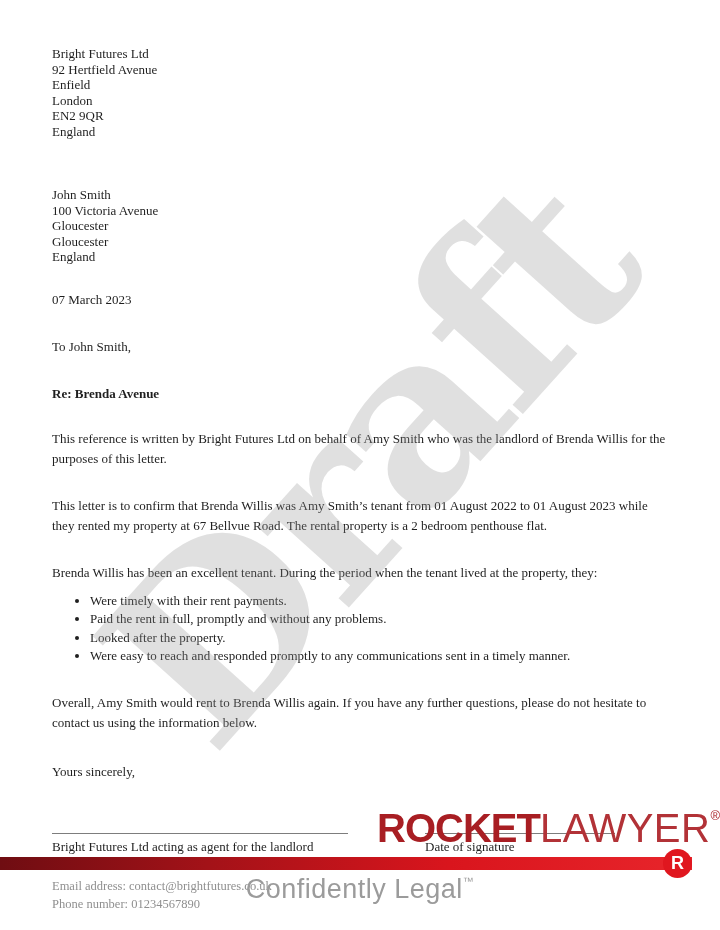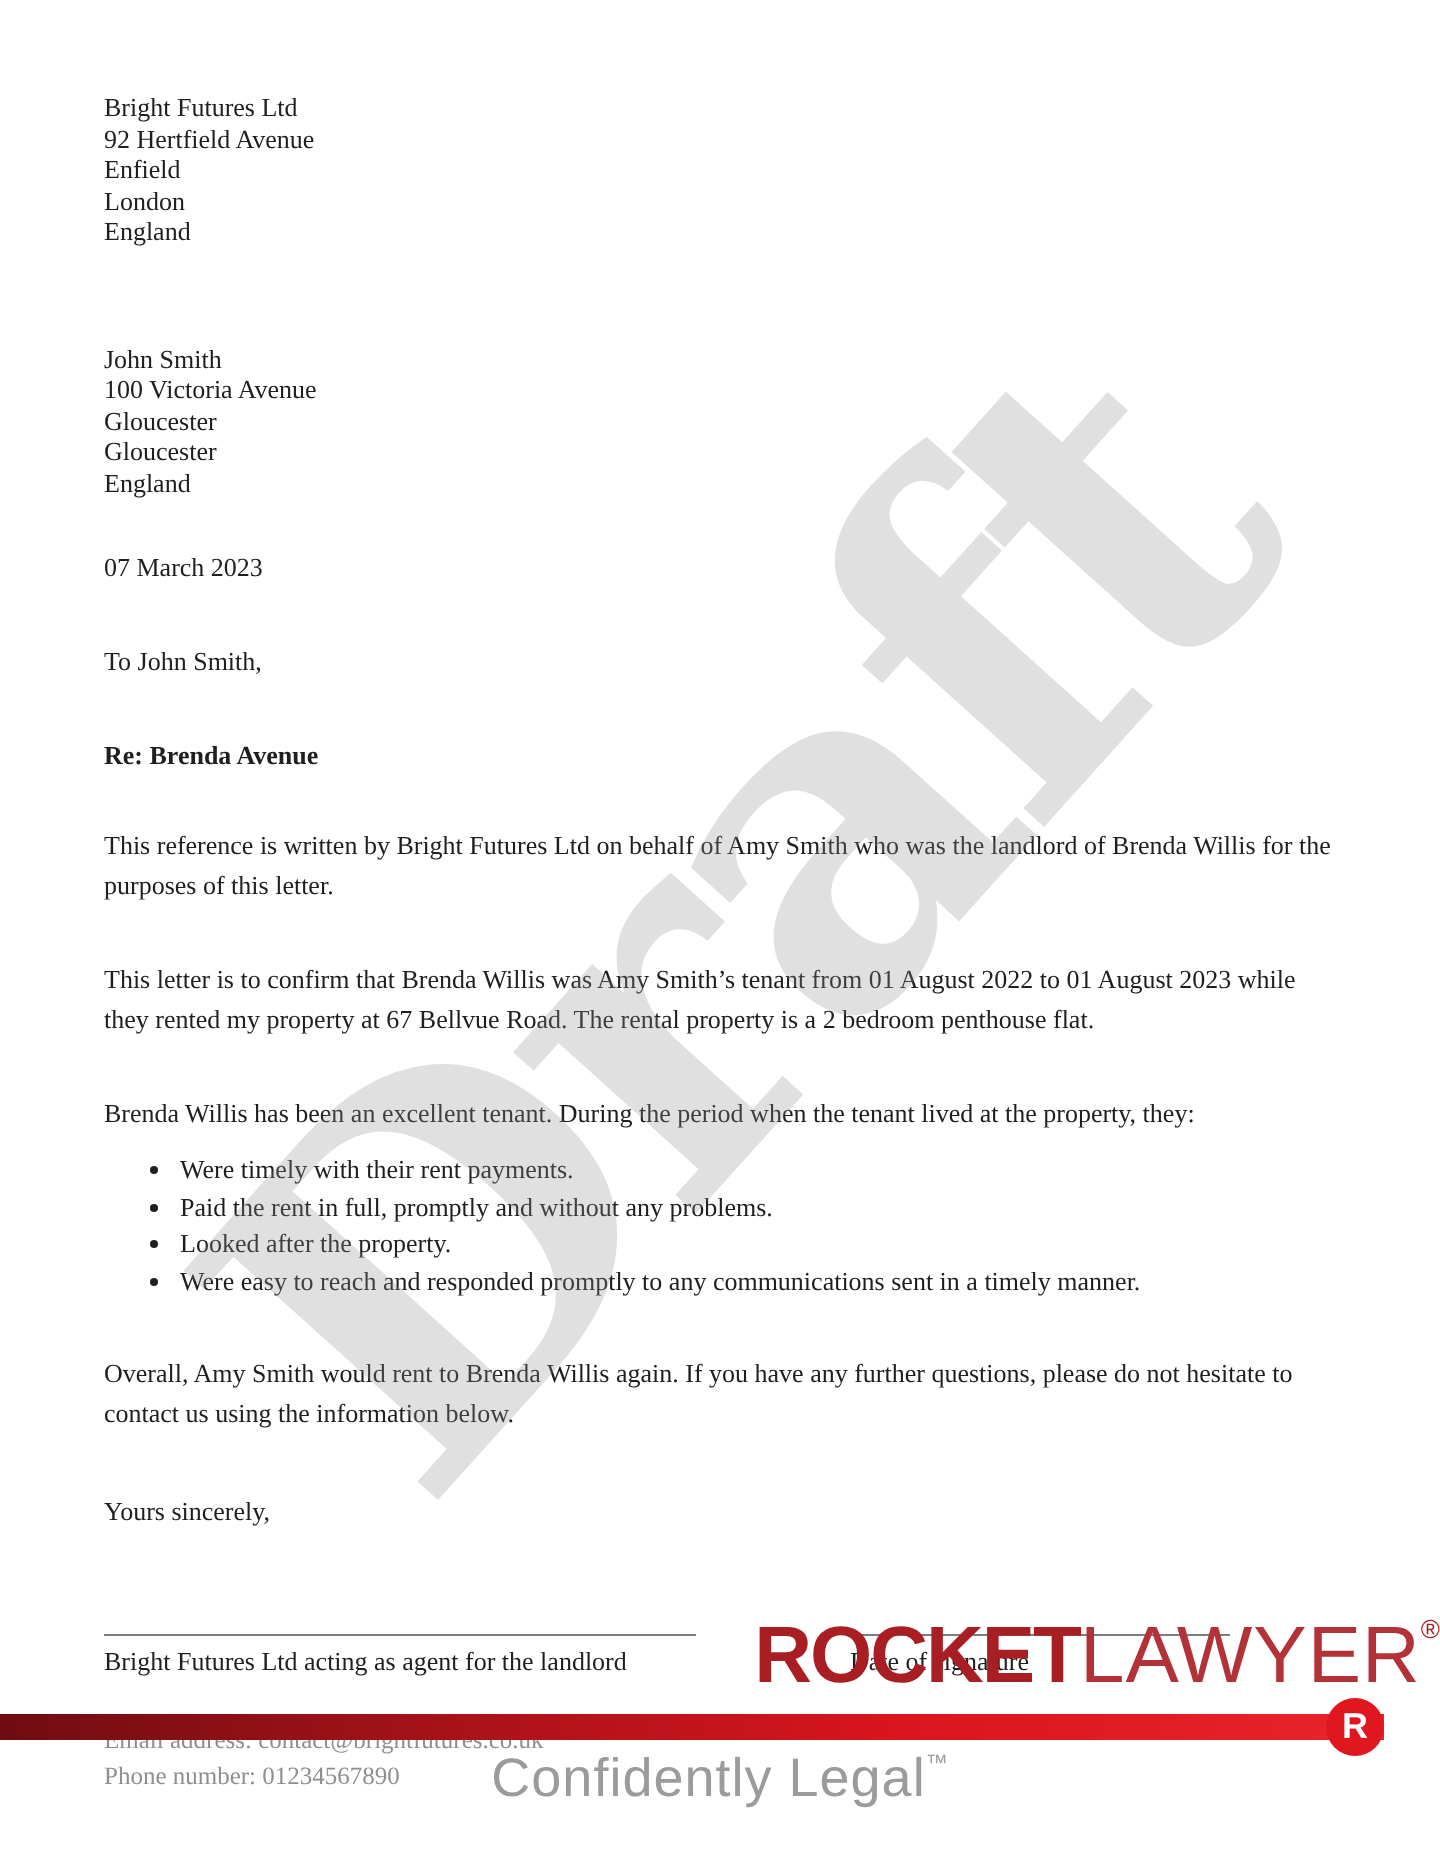--- a/index.html
+++ b/index.html
@@ -114,20 +114,21 @@
 
   <div class="watermark">Draft</div>
 
   <div class="content">
 
     <div class="sender">
       <div class="addr-line">Bright Futures Ltd</div>
       <div class="addr-line">92 Hertfield Avenue</div>
       <div class="addr-line">Enfield</div>
       <div class="addr-line">London</div>
+      <div class="addr-line">EN2 9QR</div>
       <div class="addr-line">England</div>
     </div>
 
     <div class="recipient">
       <div class="addr-line">John Smith</div>
       <div class="addr-line">100 Victoria Avenue</div>
       <div class="addr-line">Gloucester</div>
       <div class="addr-line">Gloucester</div>
       <div class="addr-line">England</div>
     </div>

